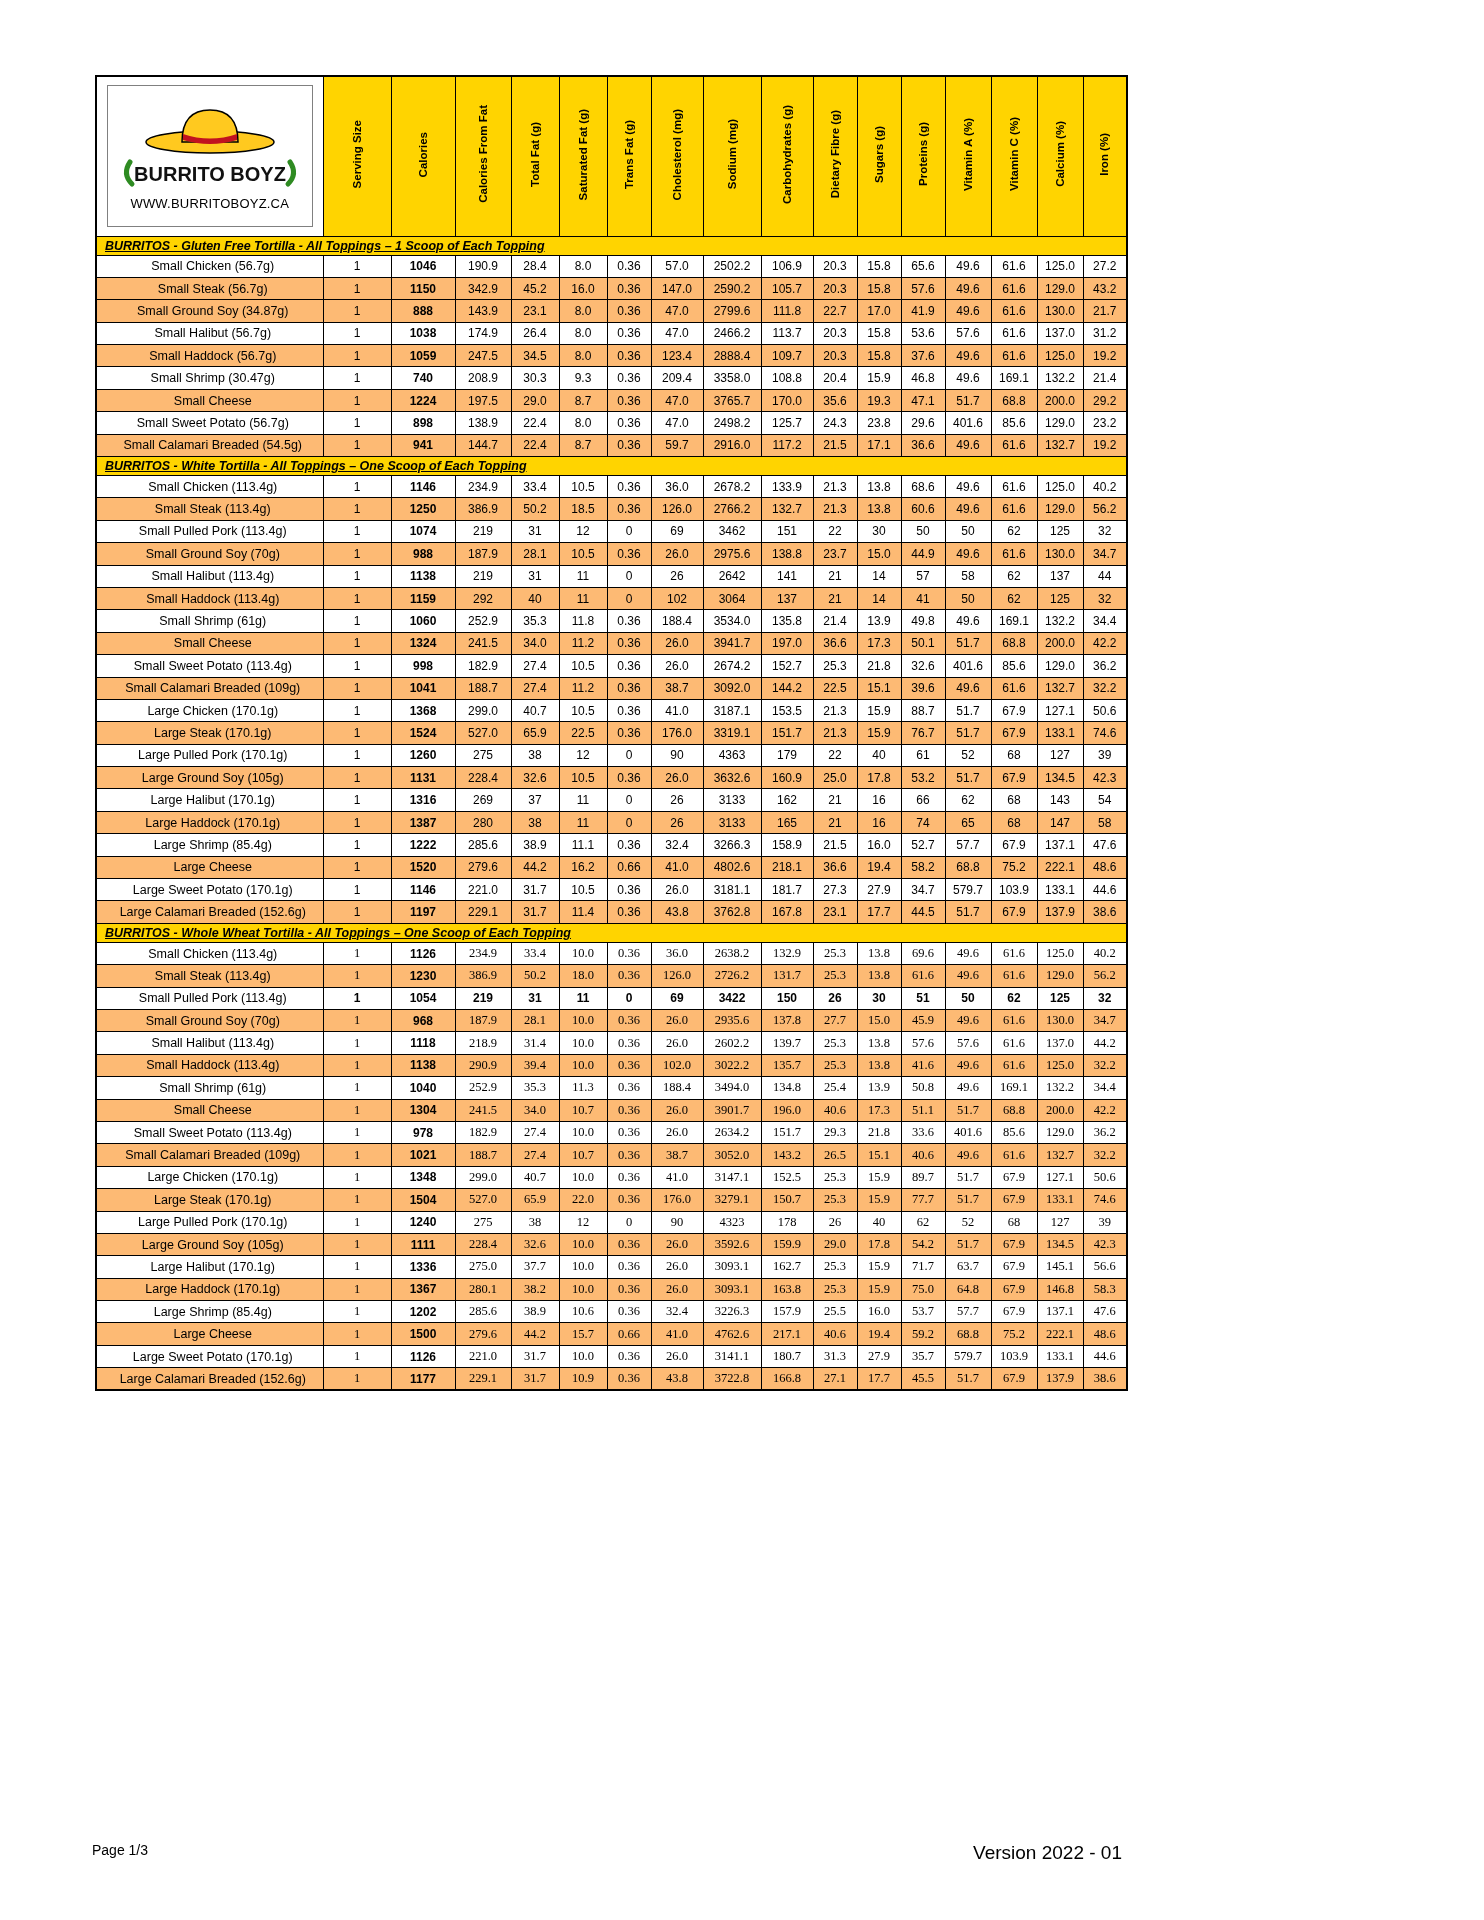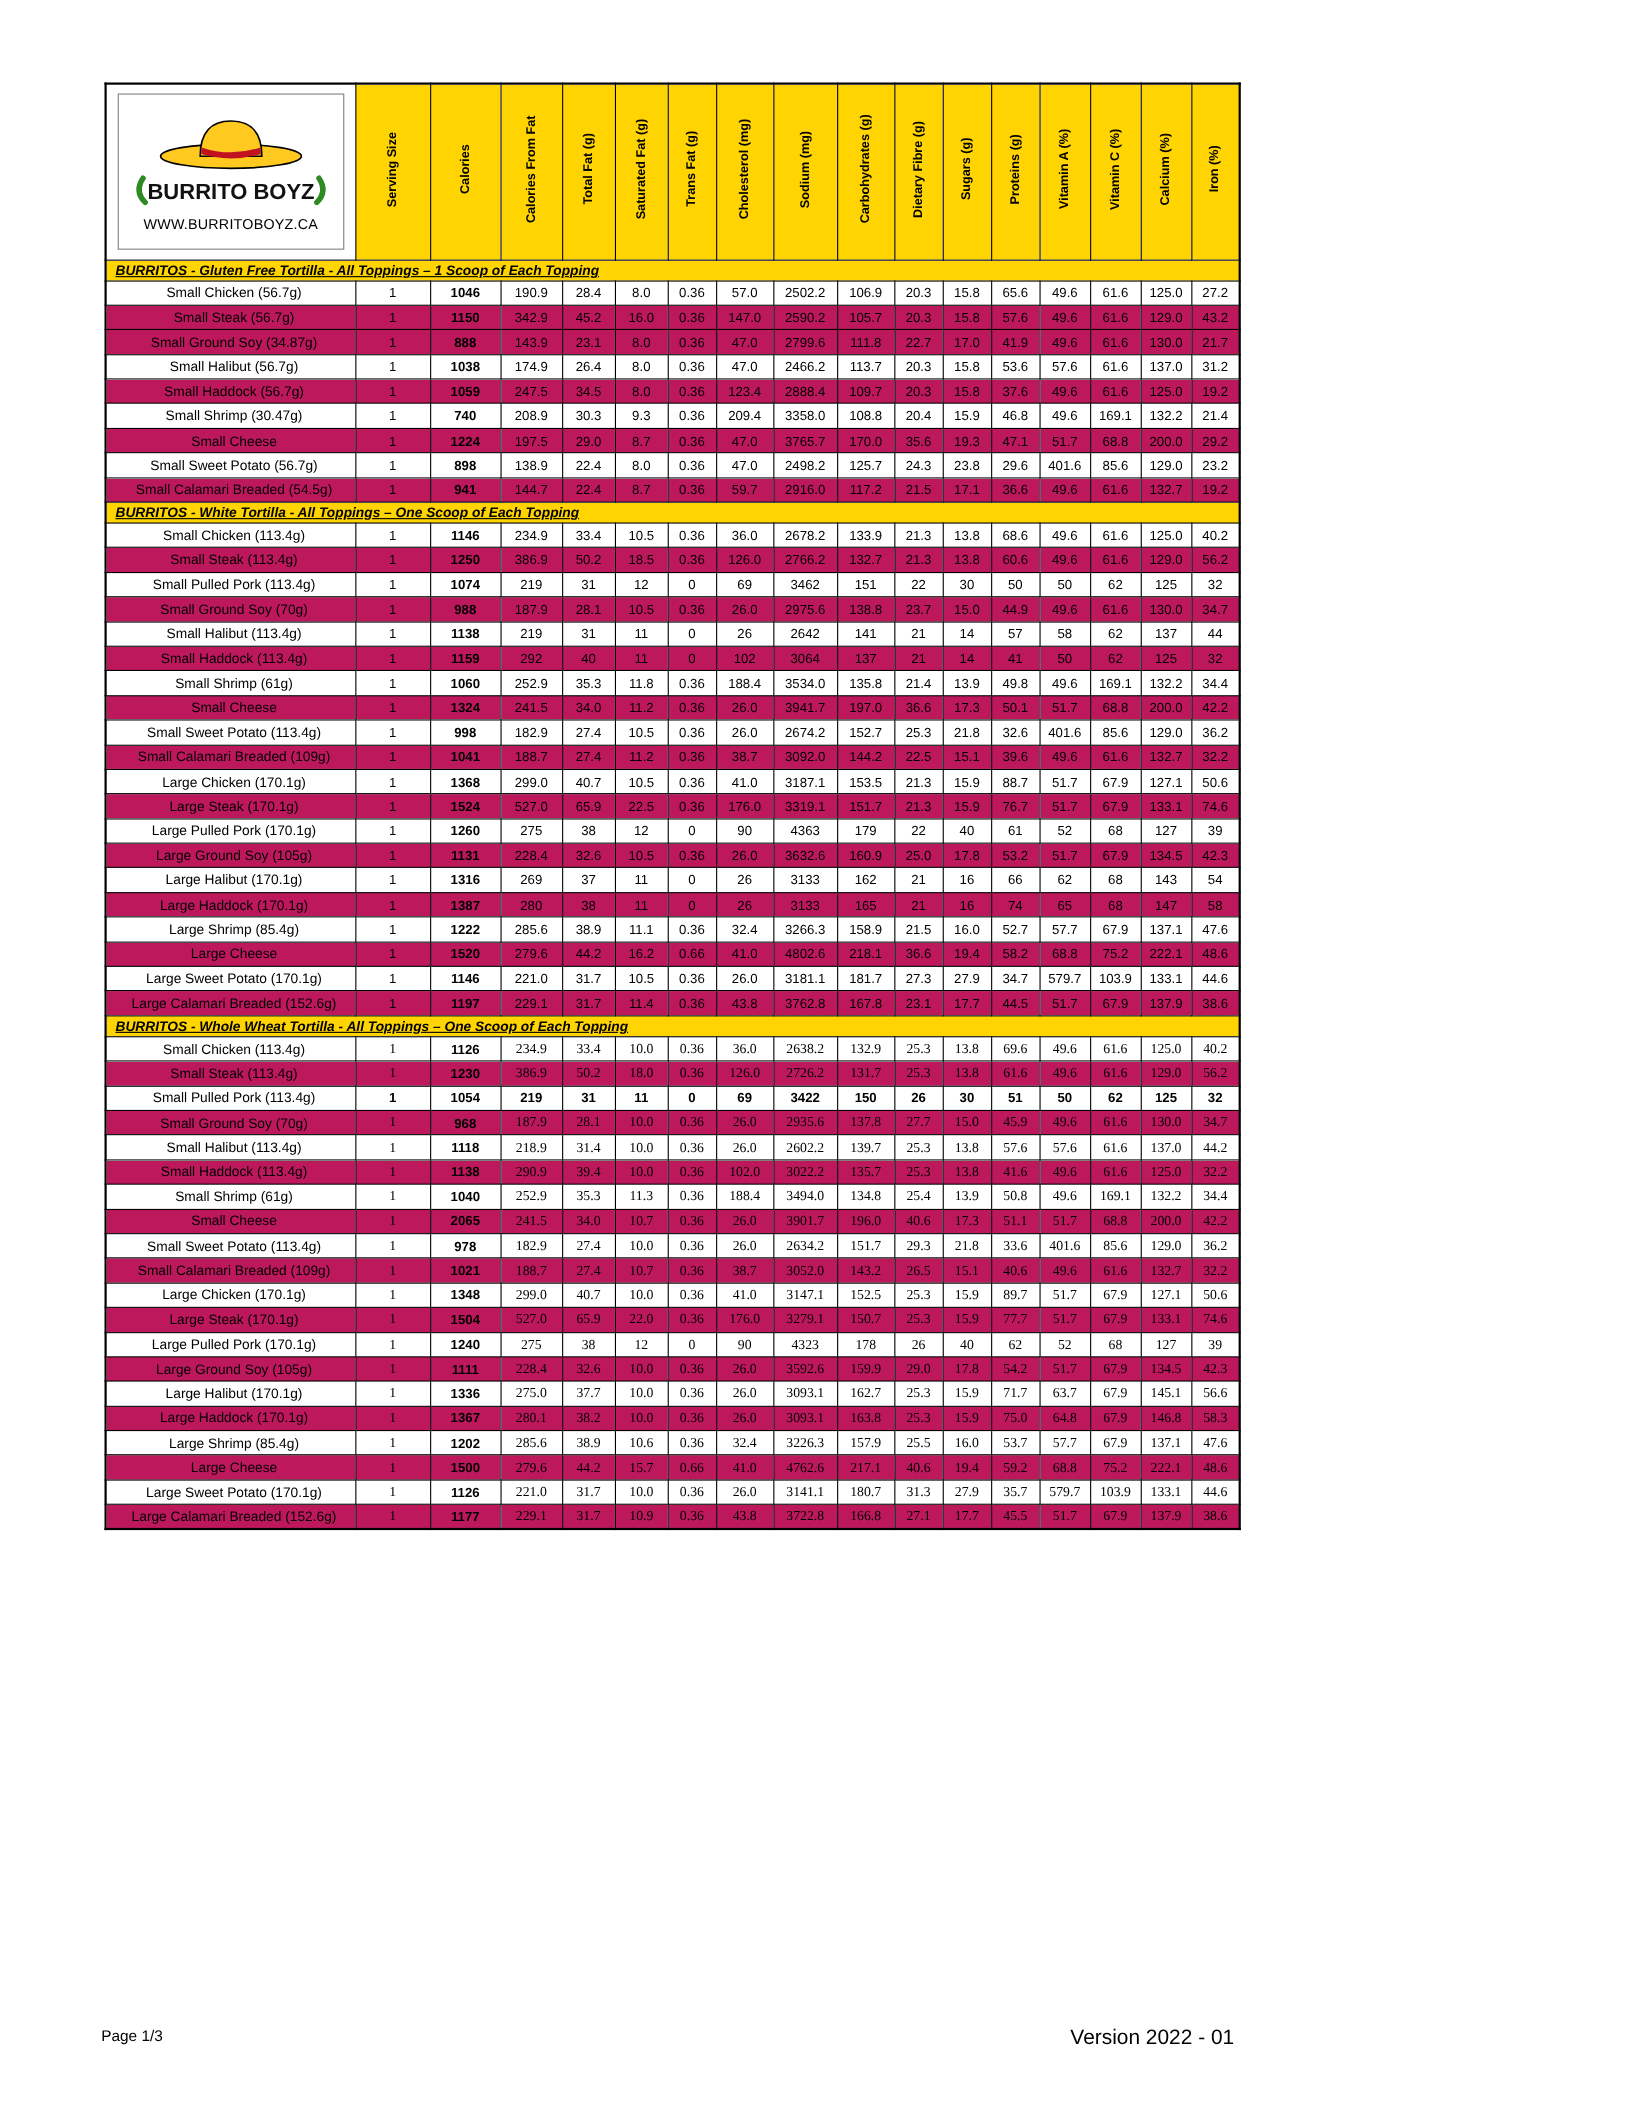--- a/index.html
+++ b/index.html
@@ -28,21 +28,21 @@
   th.colhead { background: #FFD400; vertical-align: middle; text-align: center; }
   .vtext {
     display: inline-block;
     writing-mode: vertical-rl; transform: rotate(180deg);
     font-weight: bold; font-size: 11.5px; white-space: nowrap; line-height: 1.1;
   }
   tr.banner-row { height: 19px; }
   td.banner { background: #FFD400; font-weight: bold; font-size: 12.5px; padding-left: 8px; white-space: nowrap; }
   td.banner span { text-decoration: underline; font-style: italic; }
   tr.data-row { height: 22.4px; background: #ffffff; }
-  tr.data-row.alt { background: #be185d; }
+  tr.data-row.alt { background: #fdba74; }
   td.name { font-size: 12.5px; text-align: center; padding-left: 6px; white-space: nowrap; }
   td.val { font-size: 12px; text-align: center; white-space: nowrap; }
   td.cal { font-weight: bold; }
   tr.serif td.val { font-family: "Liberation Serif", serif; font-size: 12.5px; }
   tr.serif td.cal { font-family: "Liberation Sans", sans-serif; font-size: 12px; }
   tr.boldrow td.val { font-weight: bold; font-family: "Liberation Sans", sans-serif; font-size: 12px; }
   .footer-left  { position: absolute; left: 92px;  top: 1842px; font-size: 14px; }
   .footer-right { position: absolute; right: 362px; top: 1842px; font-size: 19px; }
 </style>
 </head>
@@ -792,21 +792,21 @@
           <td class="val">13.9</td>
           <td class="val">50.8</td>
           <td class="val">49.6</td>
           <td class="val">169.1</td>
           <td class="val">132.2</td>
           <td class="val">34.4</td>
         </tr>
         <tr class="data-row alt serif">
           <td class="name">Small Cheese</td>
           <td class="val">1</td>
-          <td class="val cal">2065</td>
+          <td class="val cal">1304</td>
           <td class="val">241.5</td>
           <td class="val">34.0</td>
           <td class="val">10.7</td>
           <td class="val">0.36</td>
           <td class="val">26.0</td>
           <td class="val">3901.7</td>
           <td class="val">196.0</td>
           <td class="val">40.6</td>
           <td class="val">17.3</td>
           <td class="val">51.1</td>

